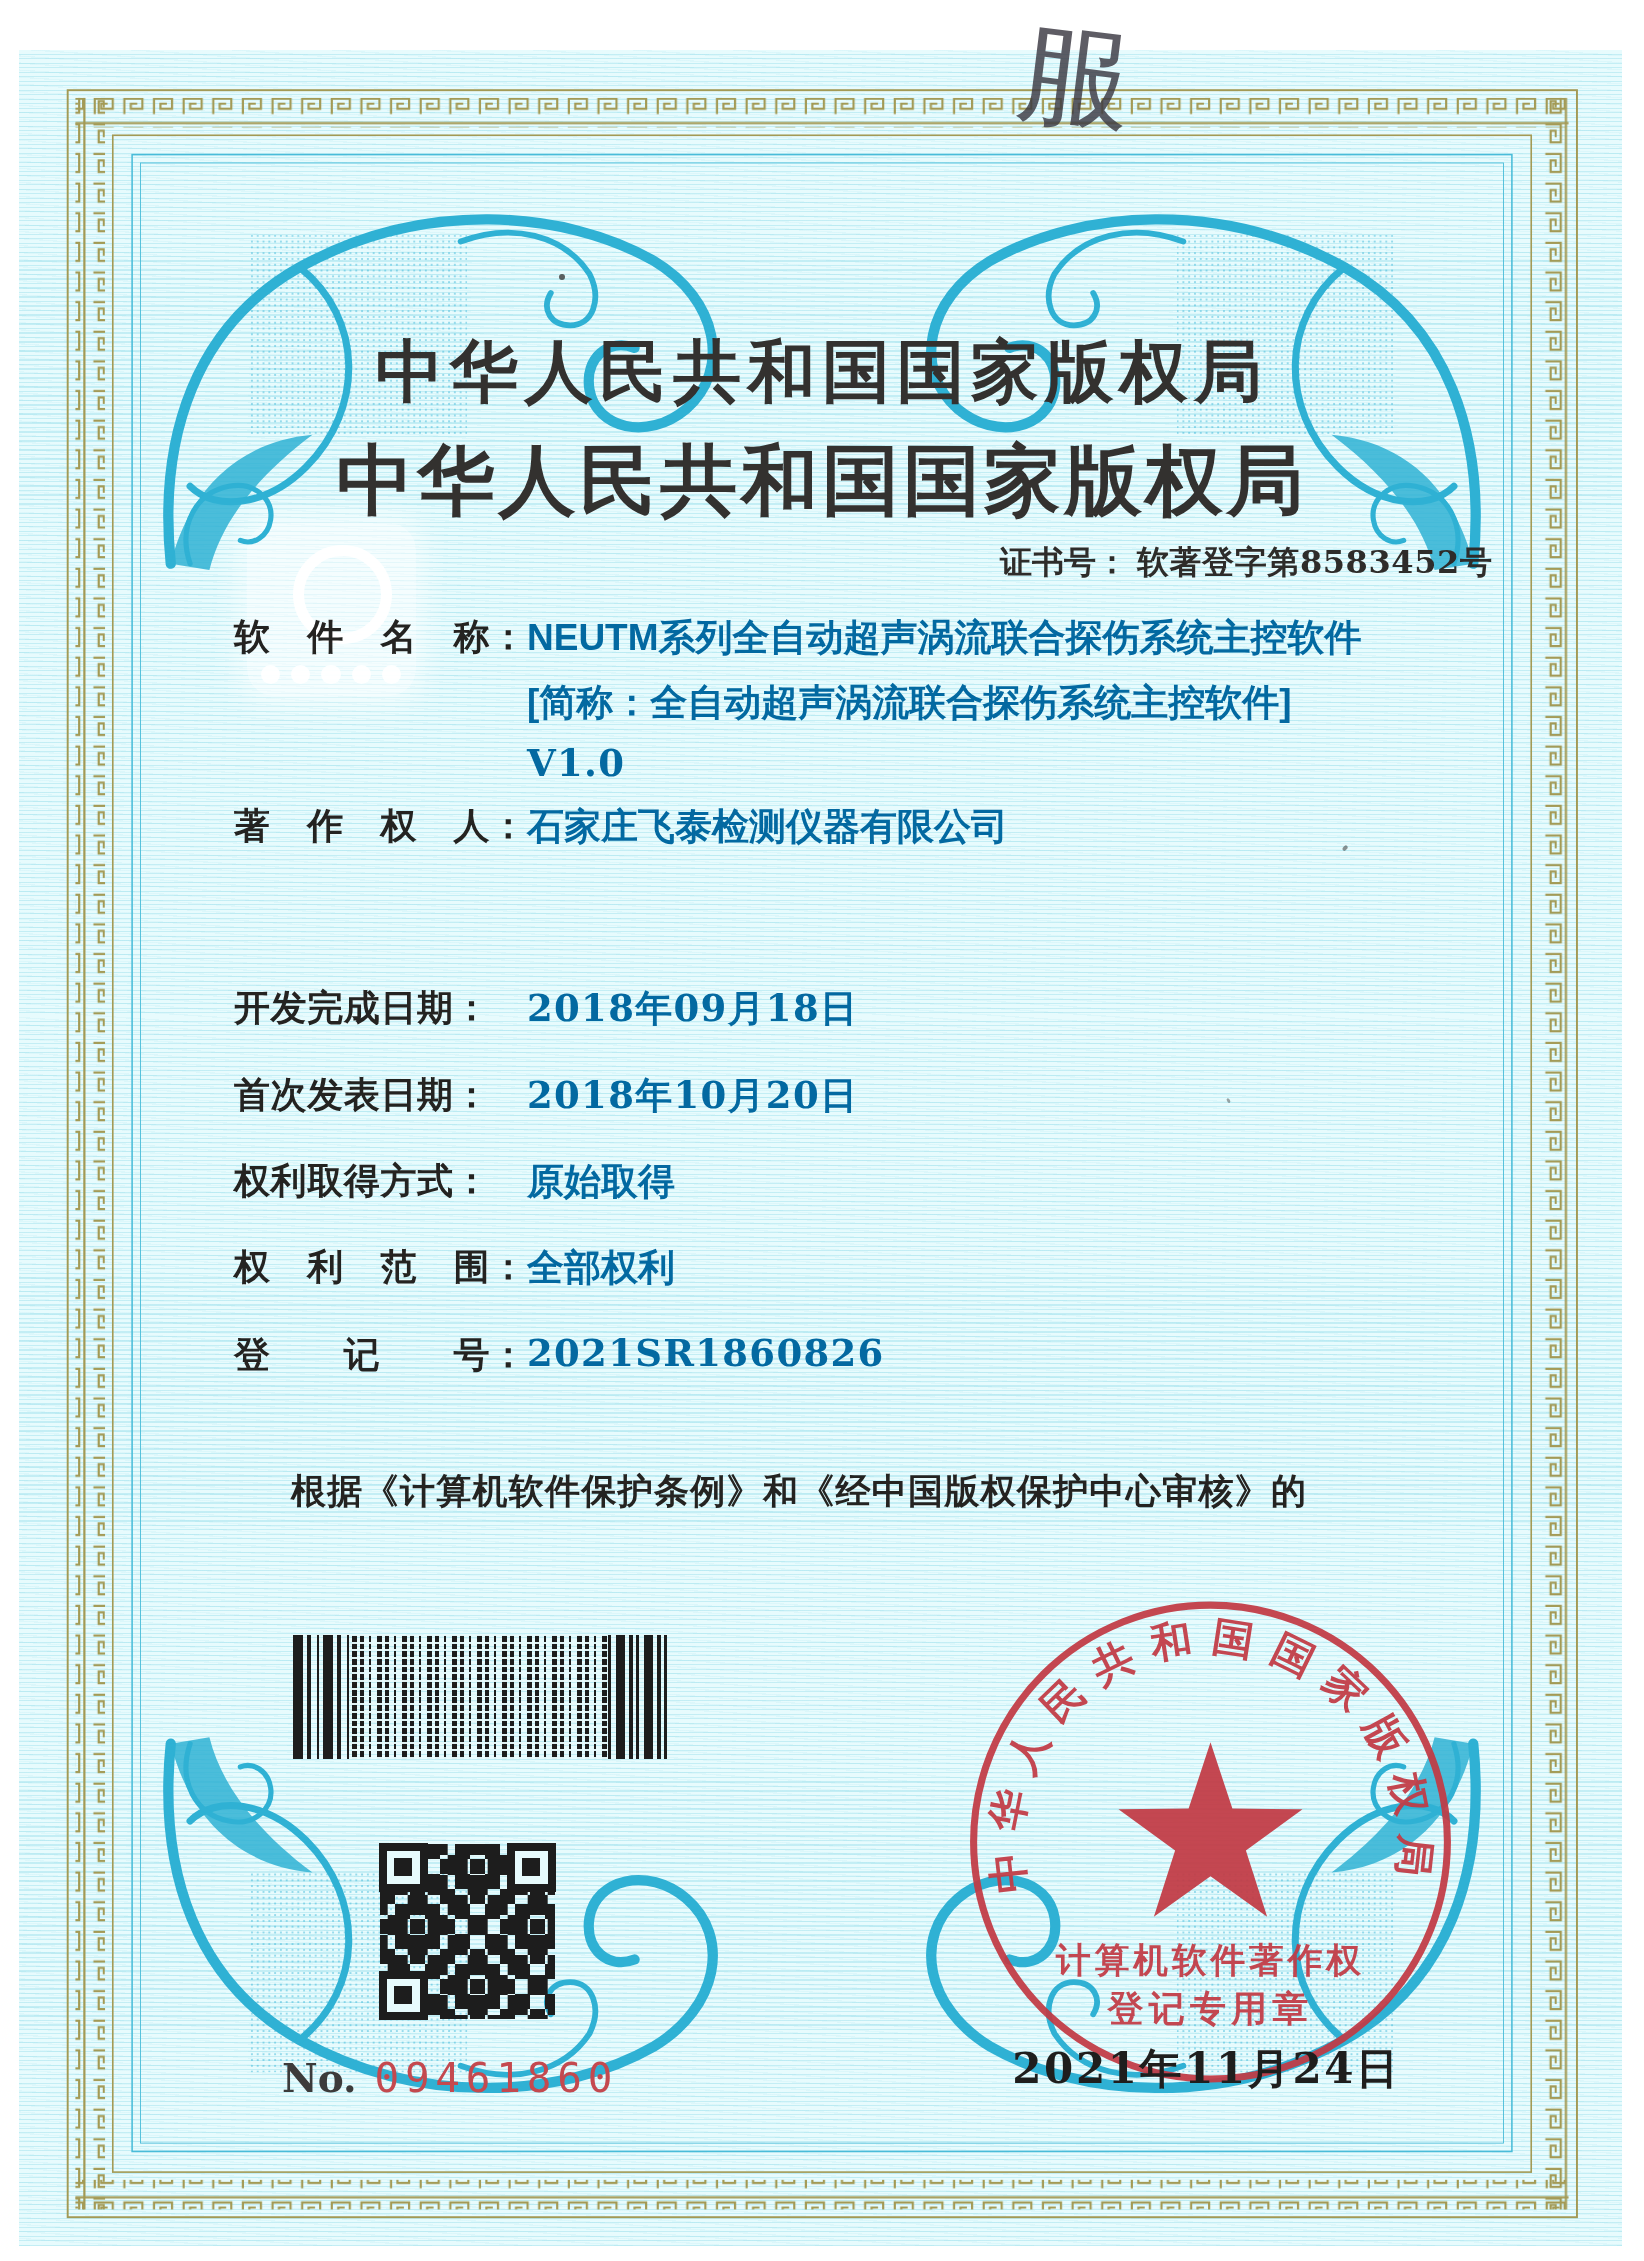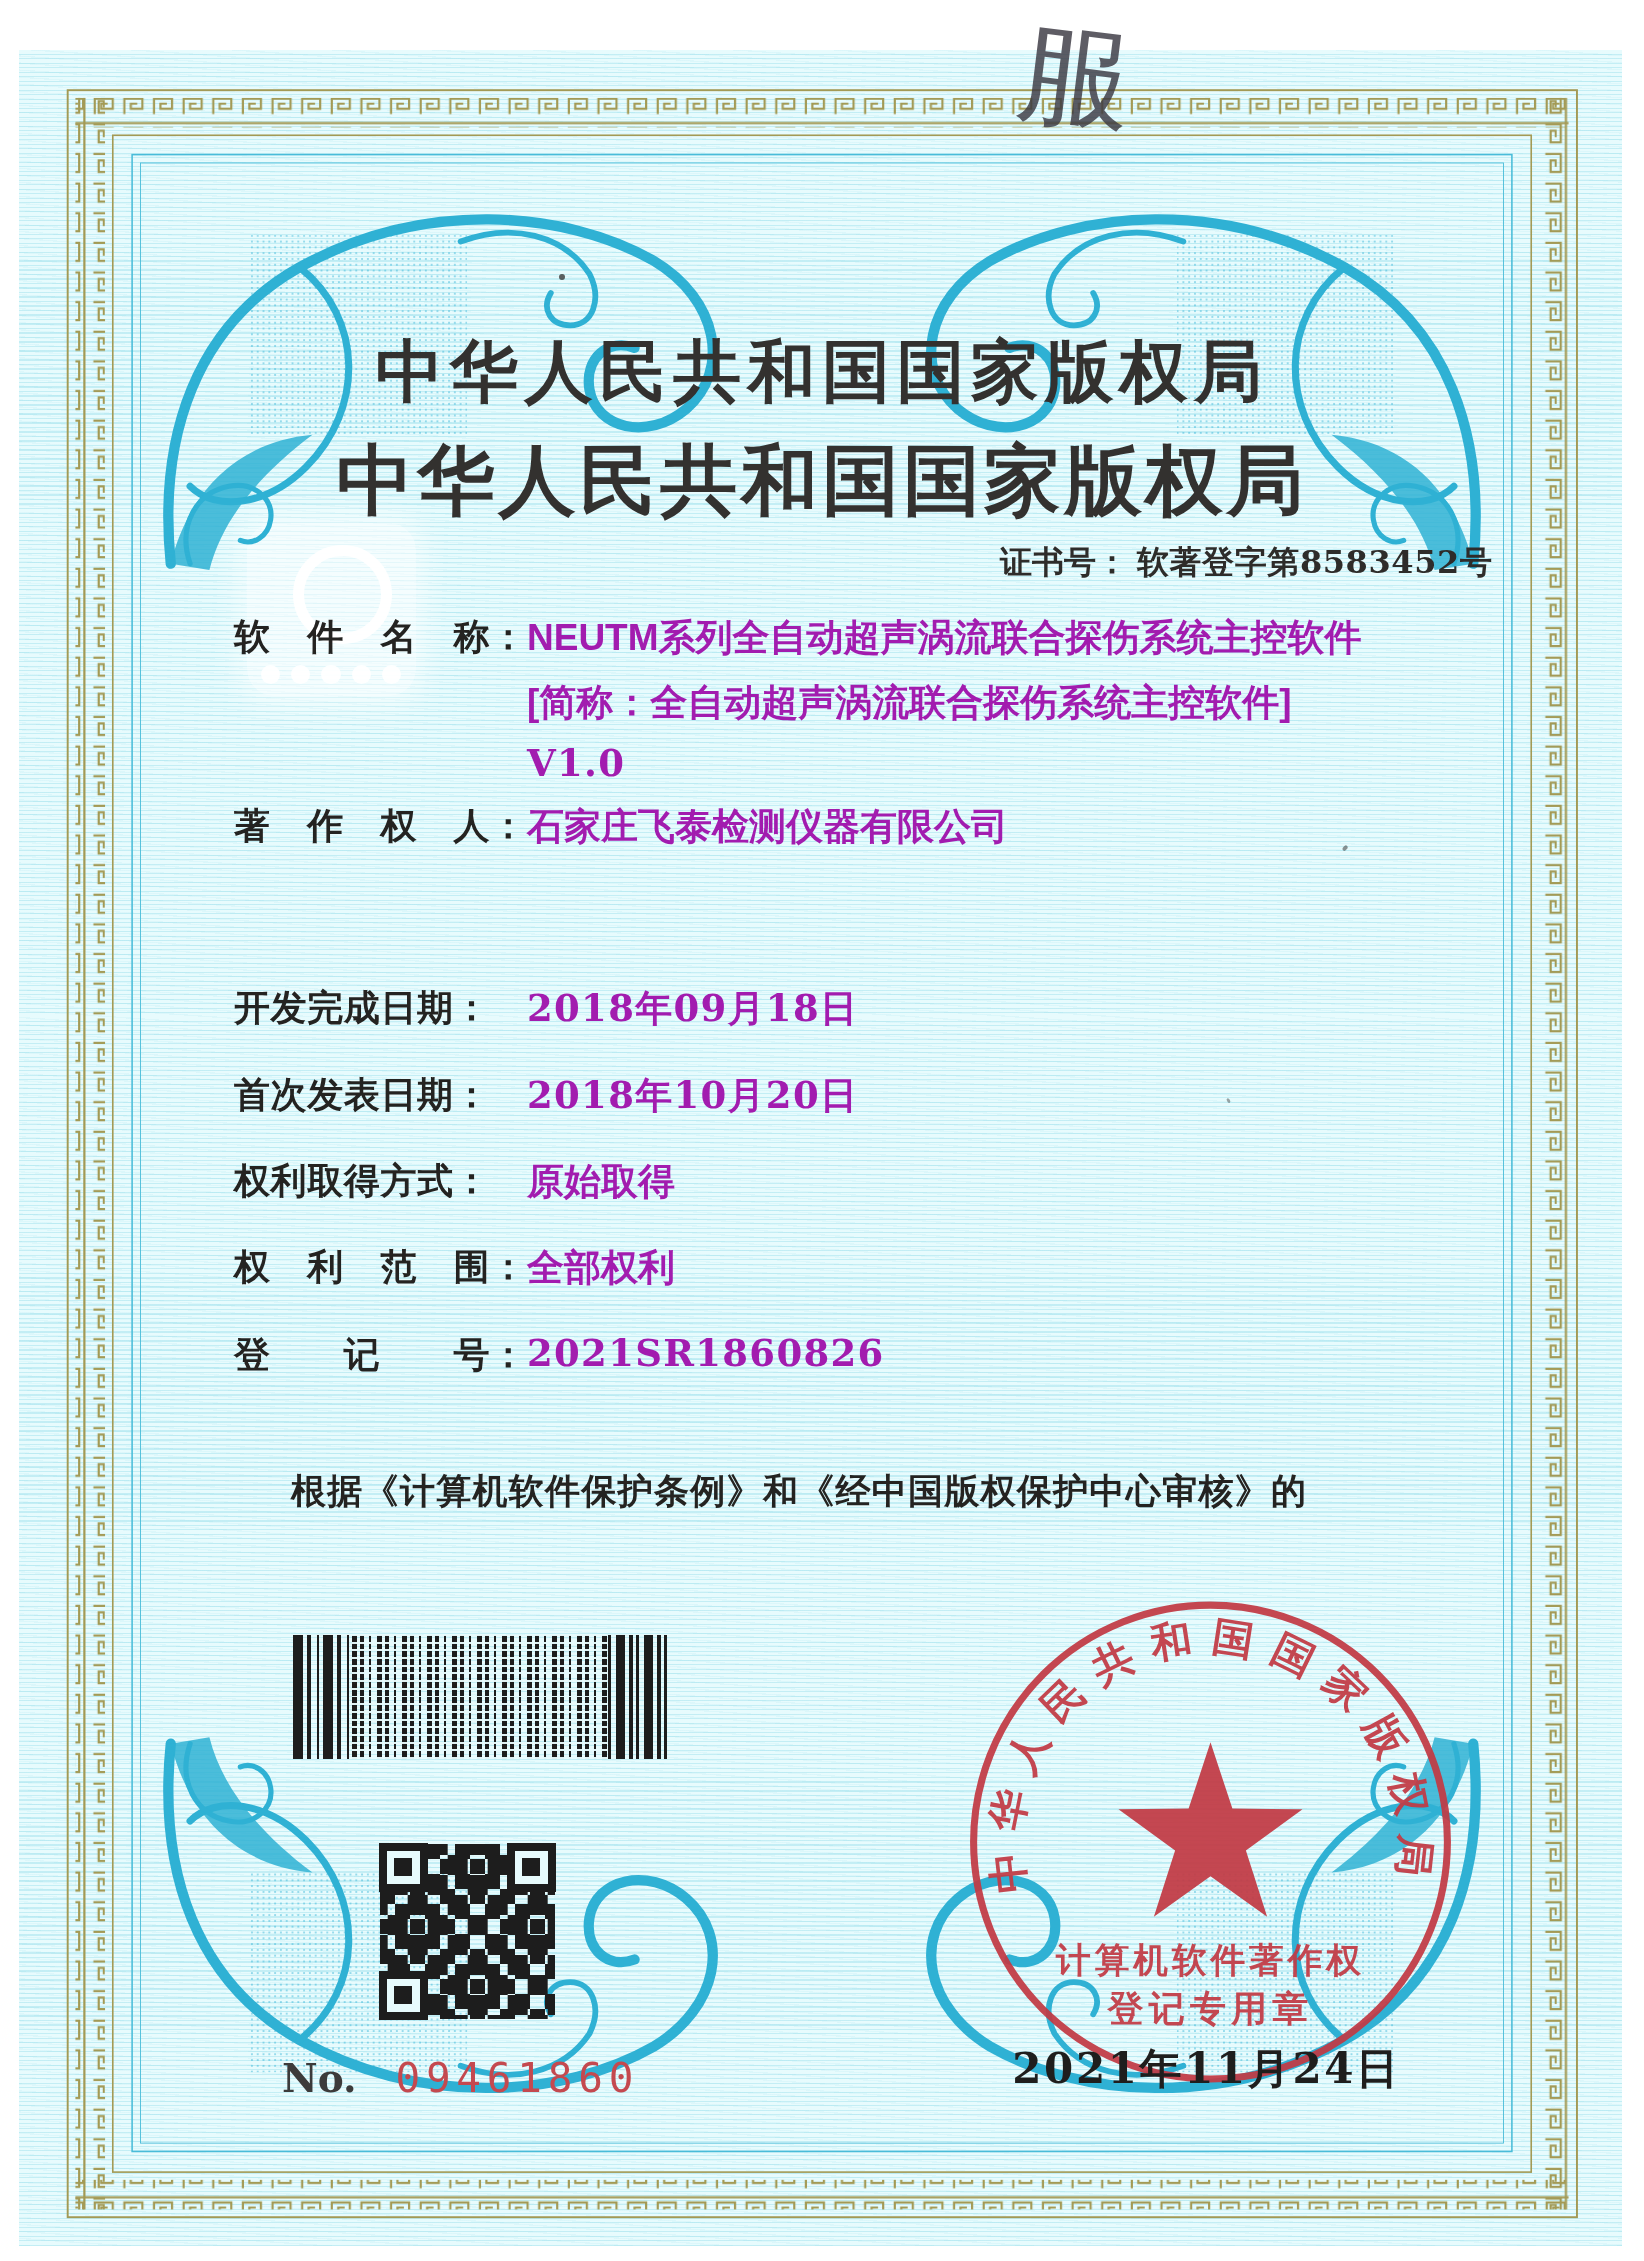--- a/index.html
+++ b/index.html
@@ -22,21 +22,21 @@
   
   .authority{position:absolute;left:0;top:327px;width:1644px;text-align:center;
     font-size:68px;font-weight:700;letter-spacing:6.4px;color:#33312f;}
   .cert-title{position:absolute;left:0;top:430px;width:1644px;text-align:center;
     font-size:77px;font-weight:700;letter-spacing:3.9px;color:#33312f;}
   .certno{position:absolute;left:1000px;top:541px;font-size:32px;font-weight:700;color:#2e2c2a;}
   .certno .val{font-weight:600;font-family:"DejaVu Serif",serif;letter-spacing:0.6px;}
   
   .frow{position:absolute;left:234px;font-size:36px;font-weight:700;color:#242321;white-space:nowrap;}
   .frow .lbl{display:inline-block;width:291px;letter-spacing:0.6px;}
-  .fval{position:absolute;left:527px;font-size:37px;font-weight:600;color:#a21caf;white-space:nowrap;
+  .fval{position:absolute;left:527px;font-size:37px;font-weight:600;color:#0369a1;white-space:nowrap;
     font-family:"Liberation Sans",sans-serif;}
   .serifval{font-family:"DejaVu Serif",serif;font-weight:600;letter-spacing:1.3px;}
   
   .stmt{position:absolute;font-size:35px;font-weight:600;color:#242321;letter-spacing:1.3px;white-space:nowrap;}
   
   .barcode{position:absolute;left:293px;top:1635px;width:377px;height:124px;display:flex;}
   .bc-left{width:59px;height:100%;
     background:repeating-linear-gradient(90deg,#1d1d1d 0 9.7px,transparent 9.7px 14px,#1d1d1d 14px 18px,transparent 18px 24px,#1d1d1d 24px 26.4px,transparent 26.4px 30px);}
   .bc-mid{flex:1;height:100%;
     background:
@@ -48,21 +48,21 @@
   .qr{position:absolute;left:380px;top:1844px;width:175px;height:175px;
     background:
       repeating-conic-gradient(#1d1d1d 0% 25%, rgba(0,0,0,0) 0% 50%) 0px 0px/30px 30px,
       repeating-conic-gradient(#1d1d1d 0% 25%, rgba(0,0,0,0) 0% 50%) 7.7px 11px/40px 40px;}
   .finder{position:absolute;width:49px;height:49px;background:#e7fbfd;border:8.4px solid #1d1d1d;box-sizing:border-box;}
   .finder::after{content:"";position:absolute;left:7px;top:7px;width:18px;height:18px;background:#1d1d1d;}
   .f-tl{left:-1.3px;top:-1.3px;} .f-tr{right:-1.3px;top:-1.3px;} .f-bl{left:-1.3px;bottom:-1.3px;}
   
   .serial{position:absolute;left:282px;top:2054px;font-size:39px;white-space:nowrap;}
   .serial .no{font-family:"DejaVu Serif",serif;color:#3c3b3b;font-weight:600;}
-  .serial .num{font-family:"DejaVu Sans Mono",monospace;color:#c4494f;font-size:41px;letter-spacing:5.8px;margin-left:28px;}
+  .serial .num{font-family:"DejaVu Sans Mono",monospace;color:#c4494f;font-size:41px;letter-spacing:5.8px;margin-left:7px;}
   .issue-date{position:absolute;left:984px;top:2041px;width:445px;text-align:center;z-index:6;
     font-family:"DejaVu Serif",serif;font-size:42px;font-weight:600;letter-spacing:2.6px;color:#1f1e1d;}
   .seal-svg{position:absolute;left:953px;top:1591px;width:515px;height:515px;z-index:5;opacity:.93;}
   
   .handwriting{position:absolute;left:1019px;top:1.3px;font-size:113px;color:rgba(58,56,66,.82);
     transform:rotate(7deg);font-weight:400;z-index:8;}
   .speck{position:absolute;border-radius:50%;background:#3a3a3a;}
 </style>
 </head>
 <body>

